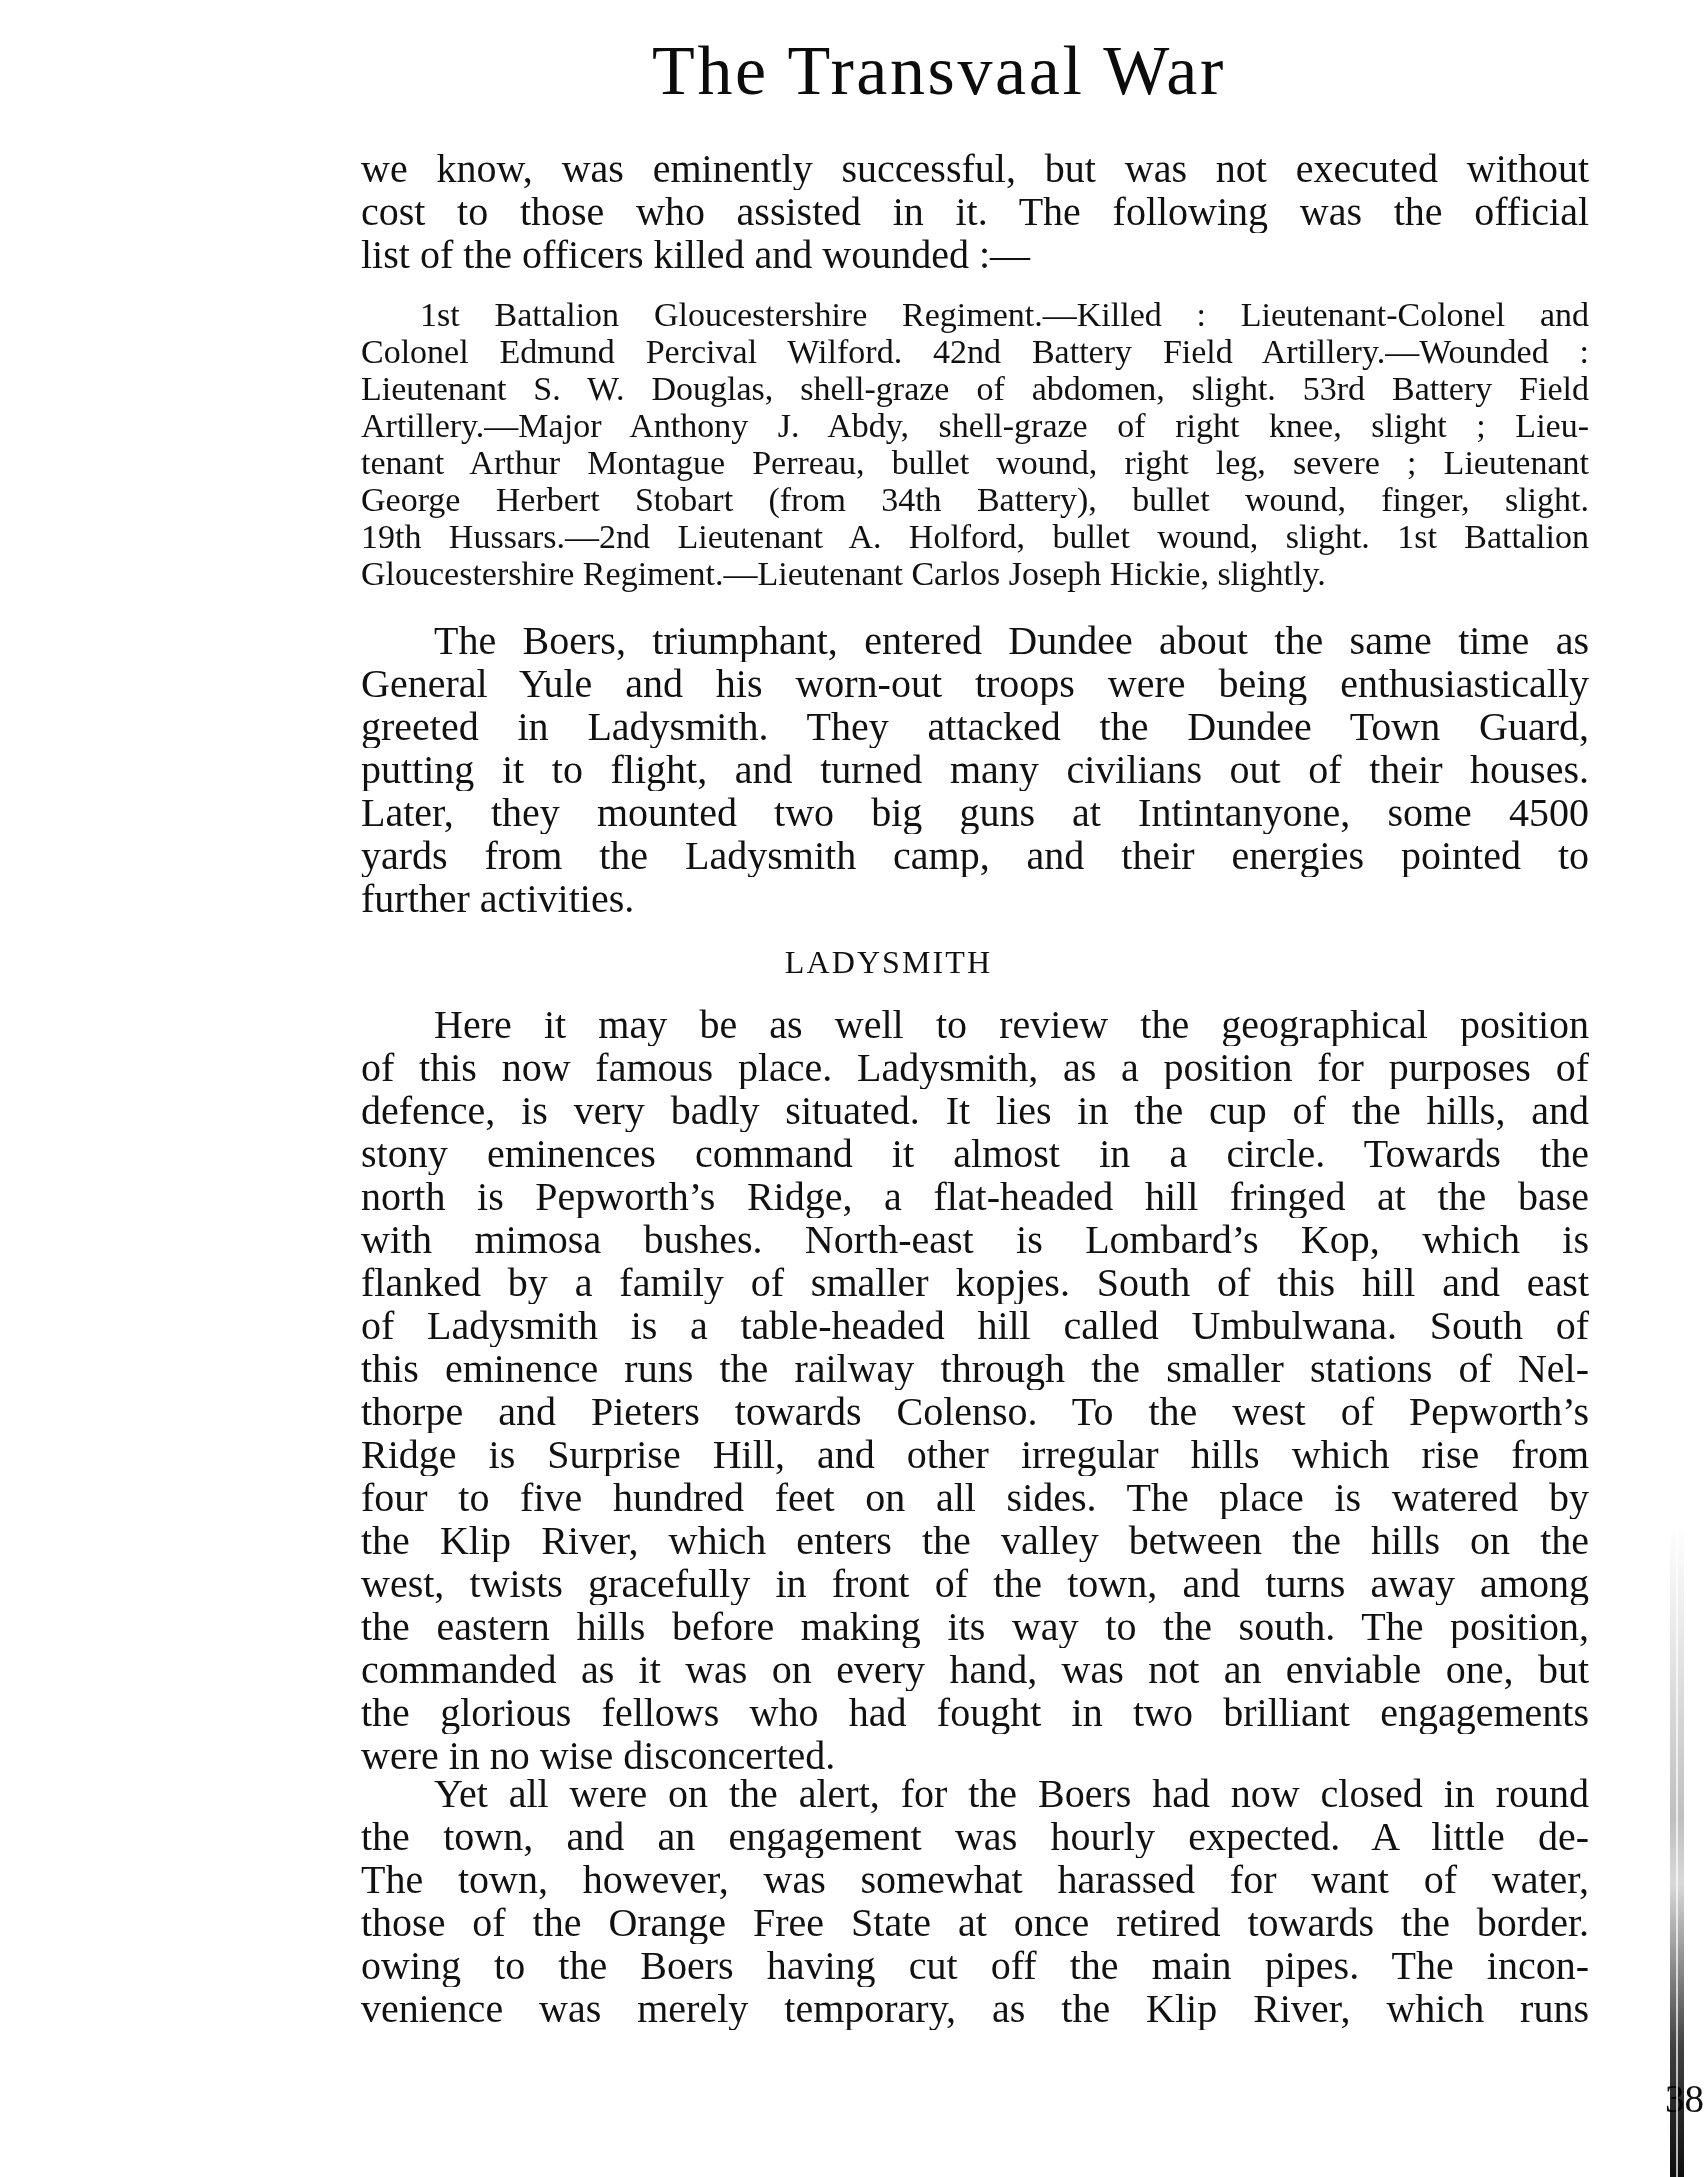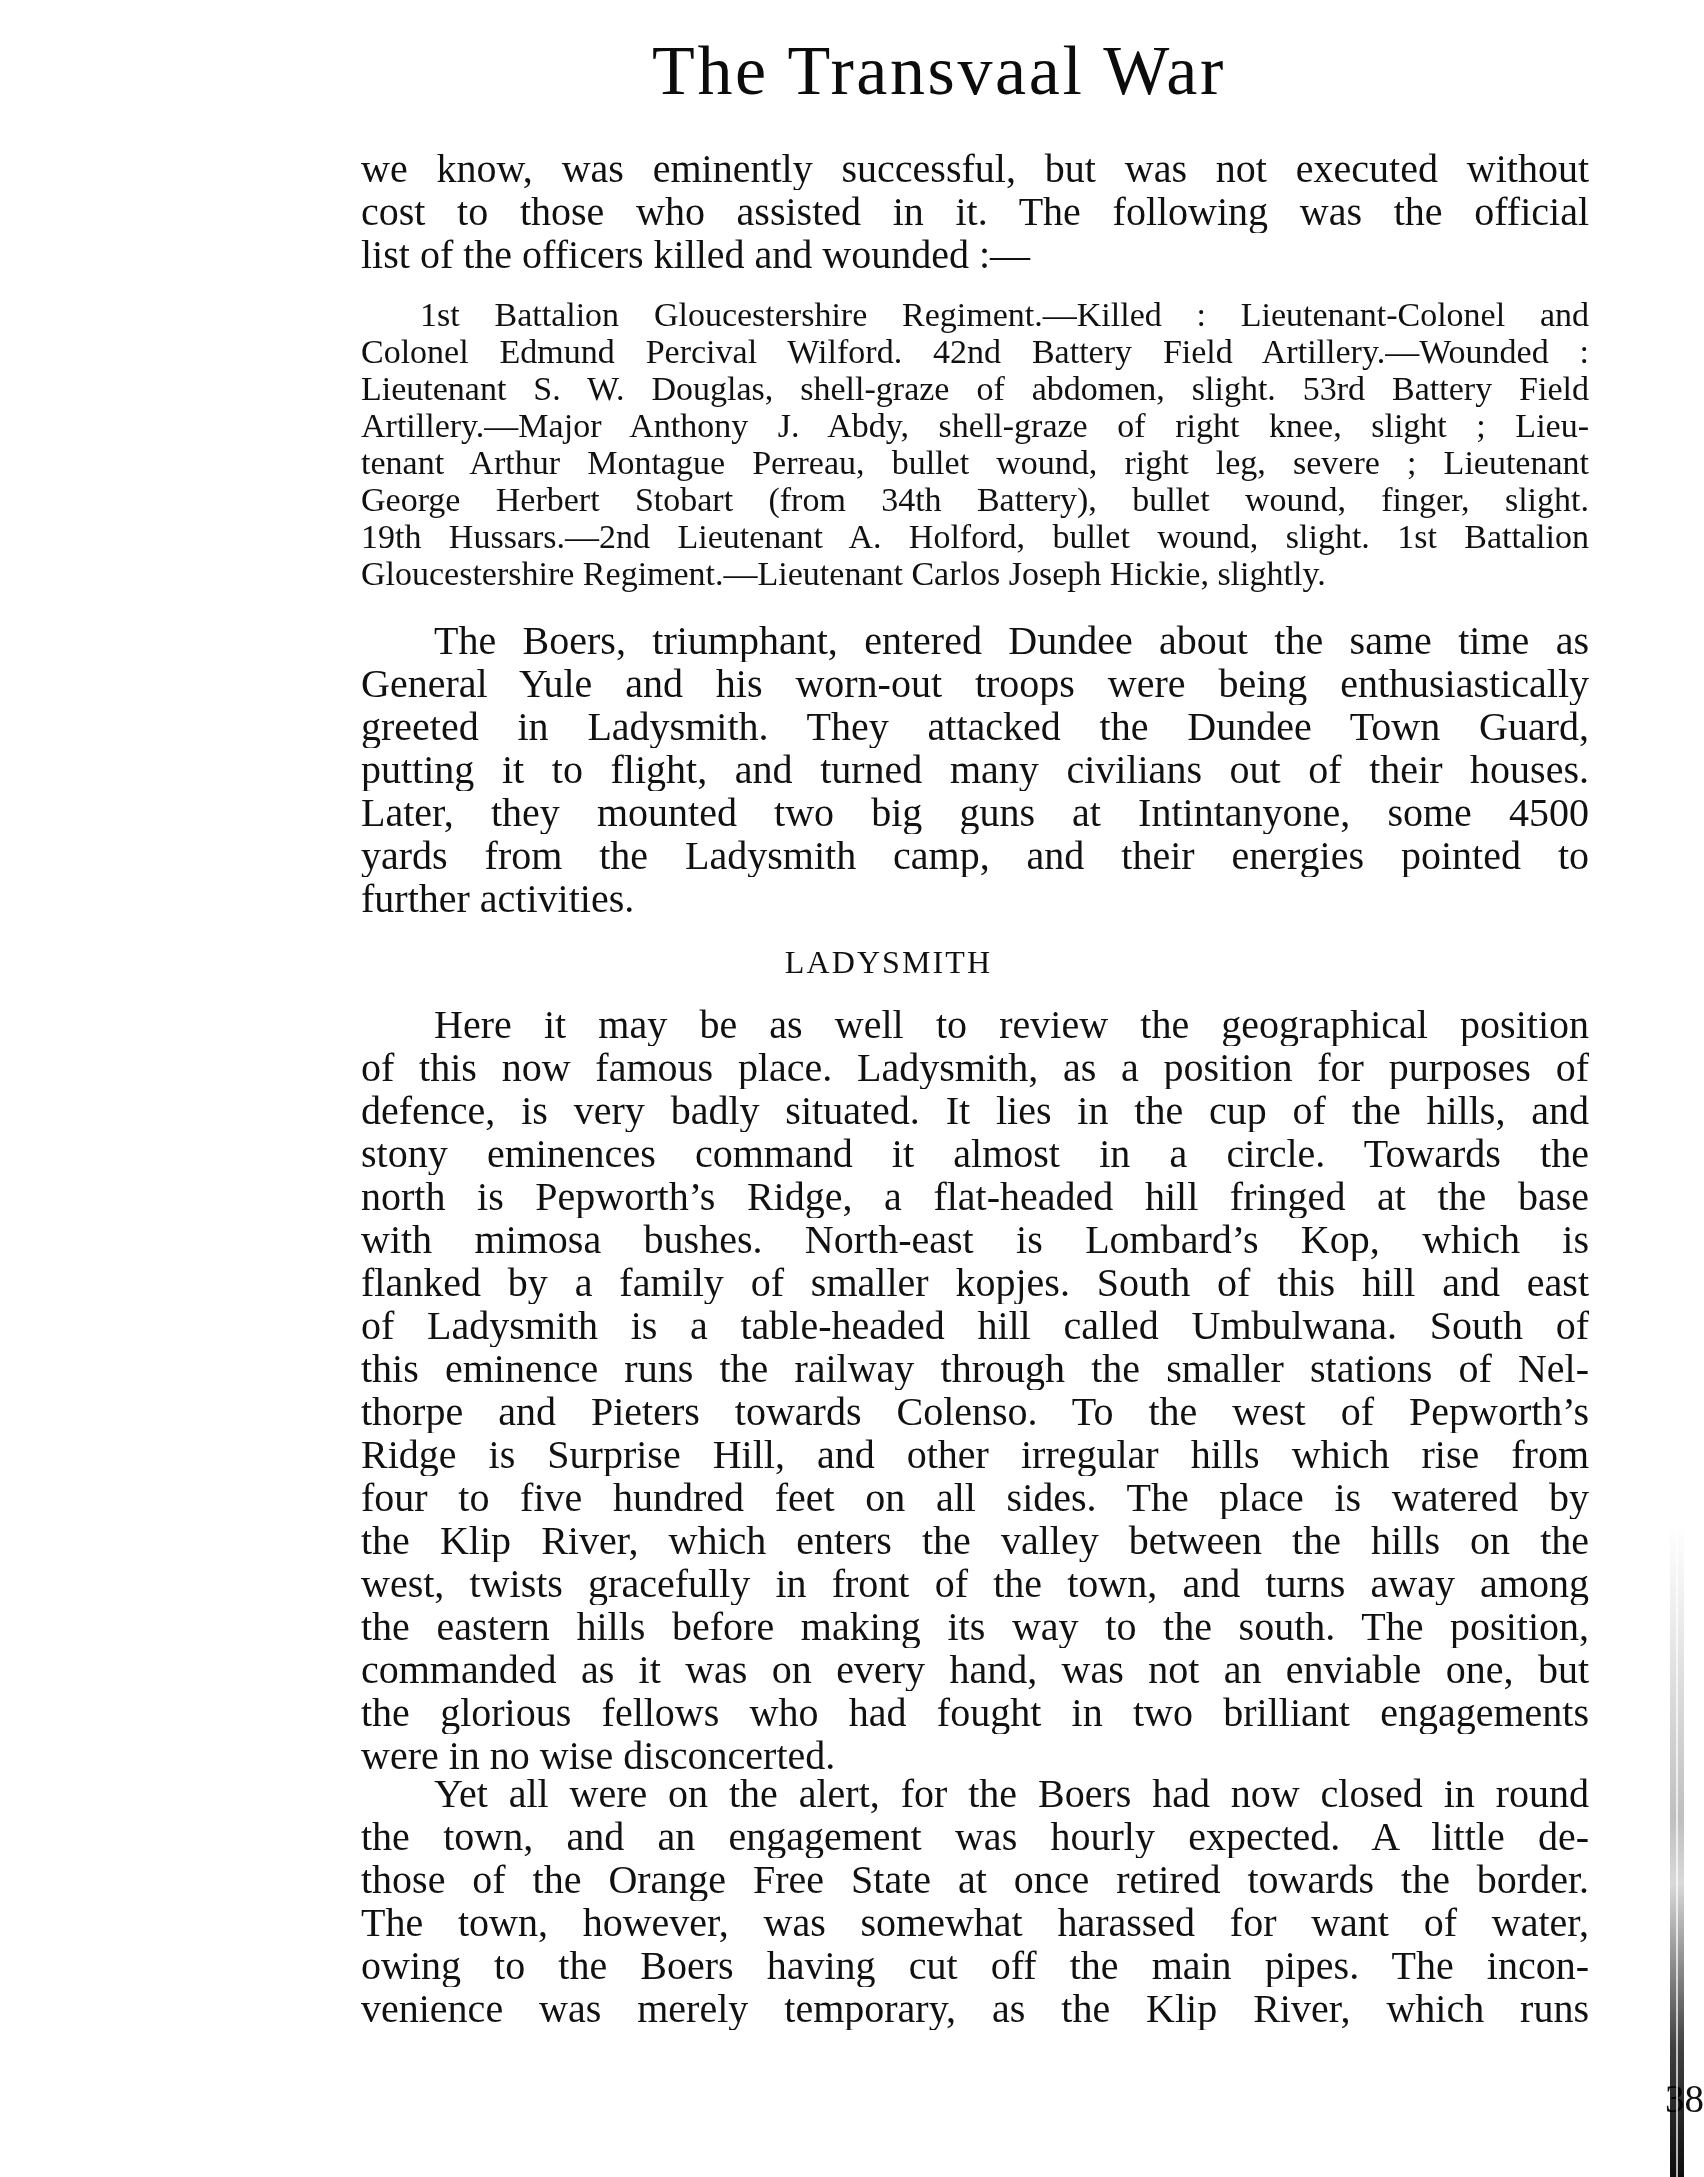--- a/index.html
+++ b/index.html
@@ -69,22 +69,22 @@
   <span class="line" style="white-space: normal; overflow: hidden;">west, twists gracefully in front of the town, and turns away among</span>
   <span class="line" style="white-space: normal; overflow: hidden;">the eastern hills before making its way to the south.  The position,</span>
   <span class="line" style="white-space: normal; overflow: hidden;">commanded as it was on every hand, was not an enviable one, but</span>
   <span class="line" style="white-space: normal; overflow: hidden;">the glorious fellows who had fought in two brilliant engagements</span>
   <span class="line last" style="white-space: normal; overflow: hidden;">were in no wise disconcerted.</span>
 </div>
 
 <div class="block body-text" style="top:1772px;">
   <span class="line indent" style="white-space: normal; overflow: hidden;">Yet all were on the alert, for the Boers had now closed in round</span>
   <span class="line" style="white-space: normal; overflow: hidden;">the town, and an engagement was hourly expected.  A little de-</span>
+  <span class="line" style="white-space: normal; overflow: hidden;">The town, however, was somewhat harassed for want of water,</span>
   <span class="line" style="white-space: normal; overflow: hidden;">those of the Orange Free State at once retired towards the border.</span>
-  <span class="line" style="white-space: normal; overflow: hidden;">The town, however, was somewhat harassed for want of water,</span>
   <span class="line" style="white-space: normal; overflow: hidden;">owing to the Boers having cut off the main pipes.  The incon-</span>
   <span class="line" style="white-space: normal; overflow: hidden;">venience was merely temporary, as the Klip River, which runs</span>
 </div>
 
 <div class="page-number">38</div>
 
 <div class="scan-edge"></div>
 
 
 </body></html>

